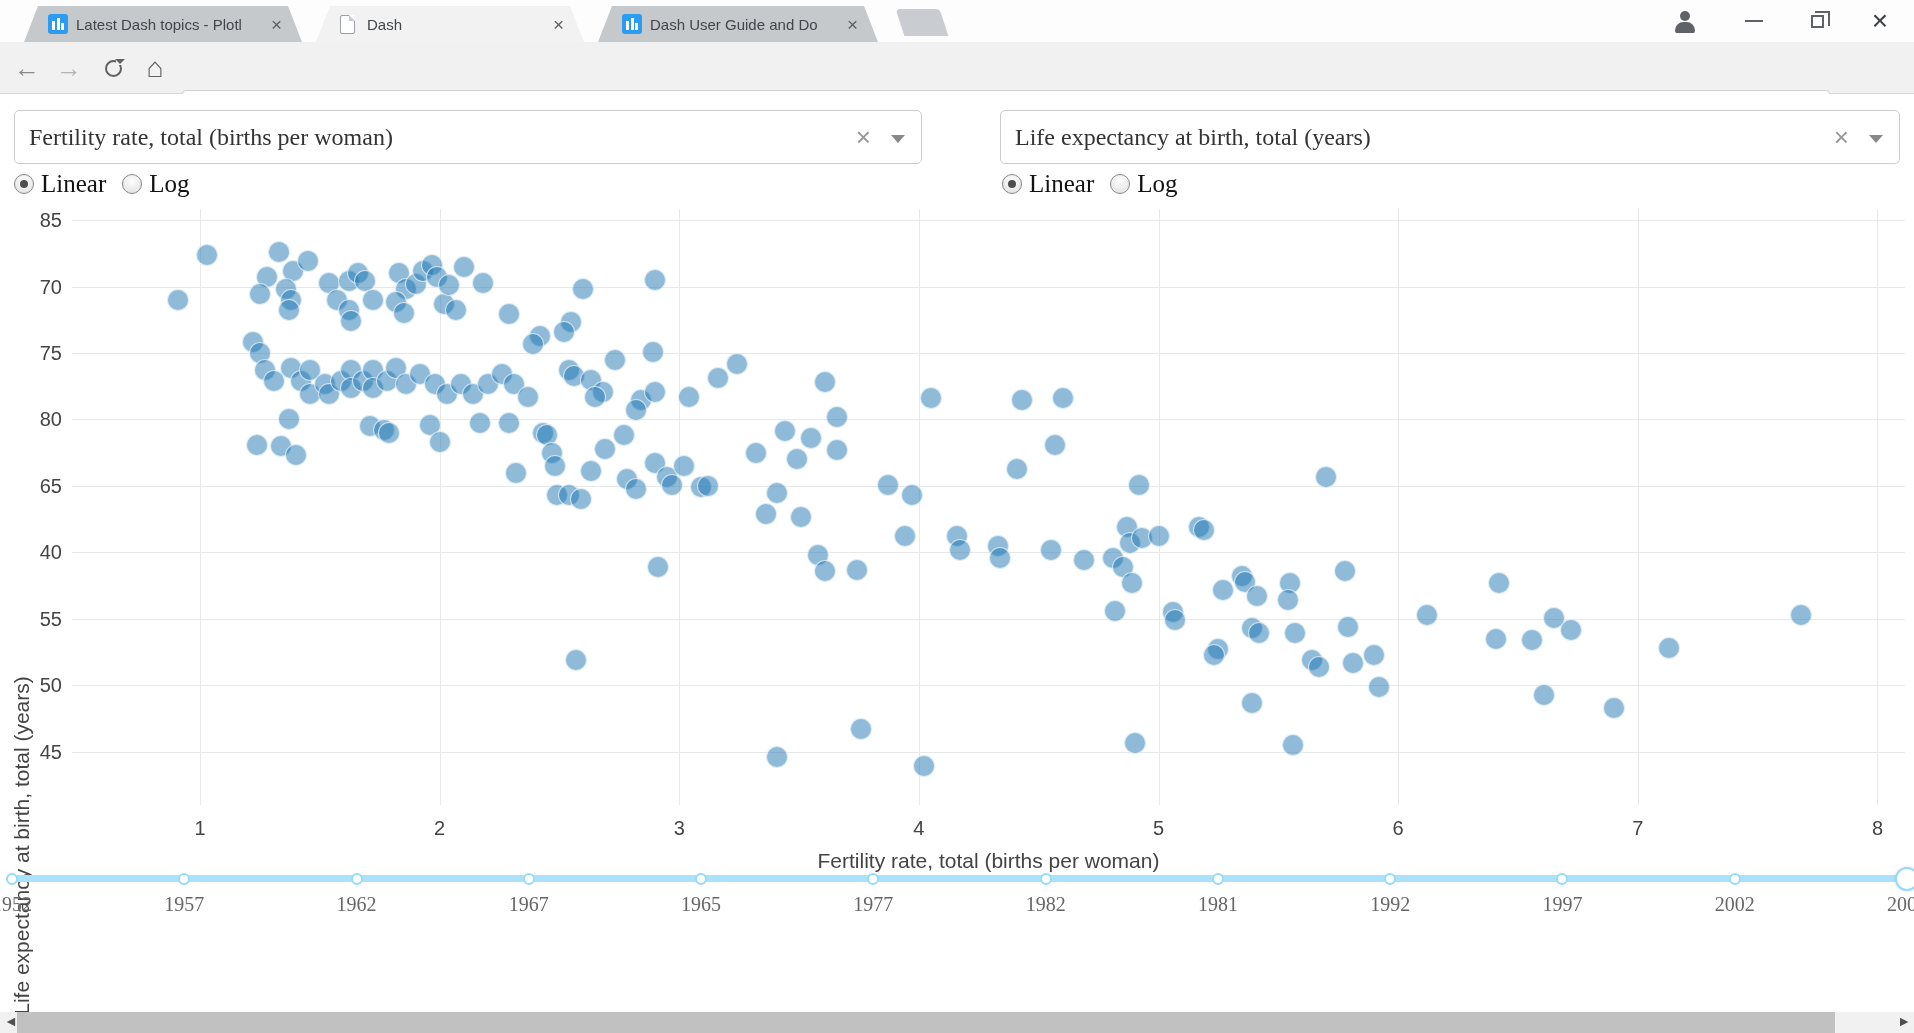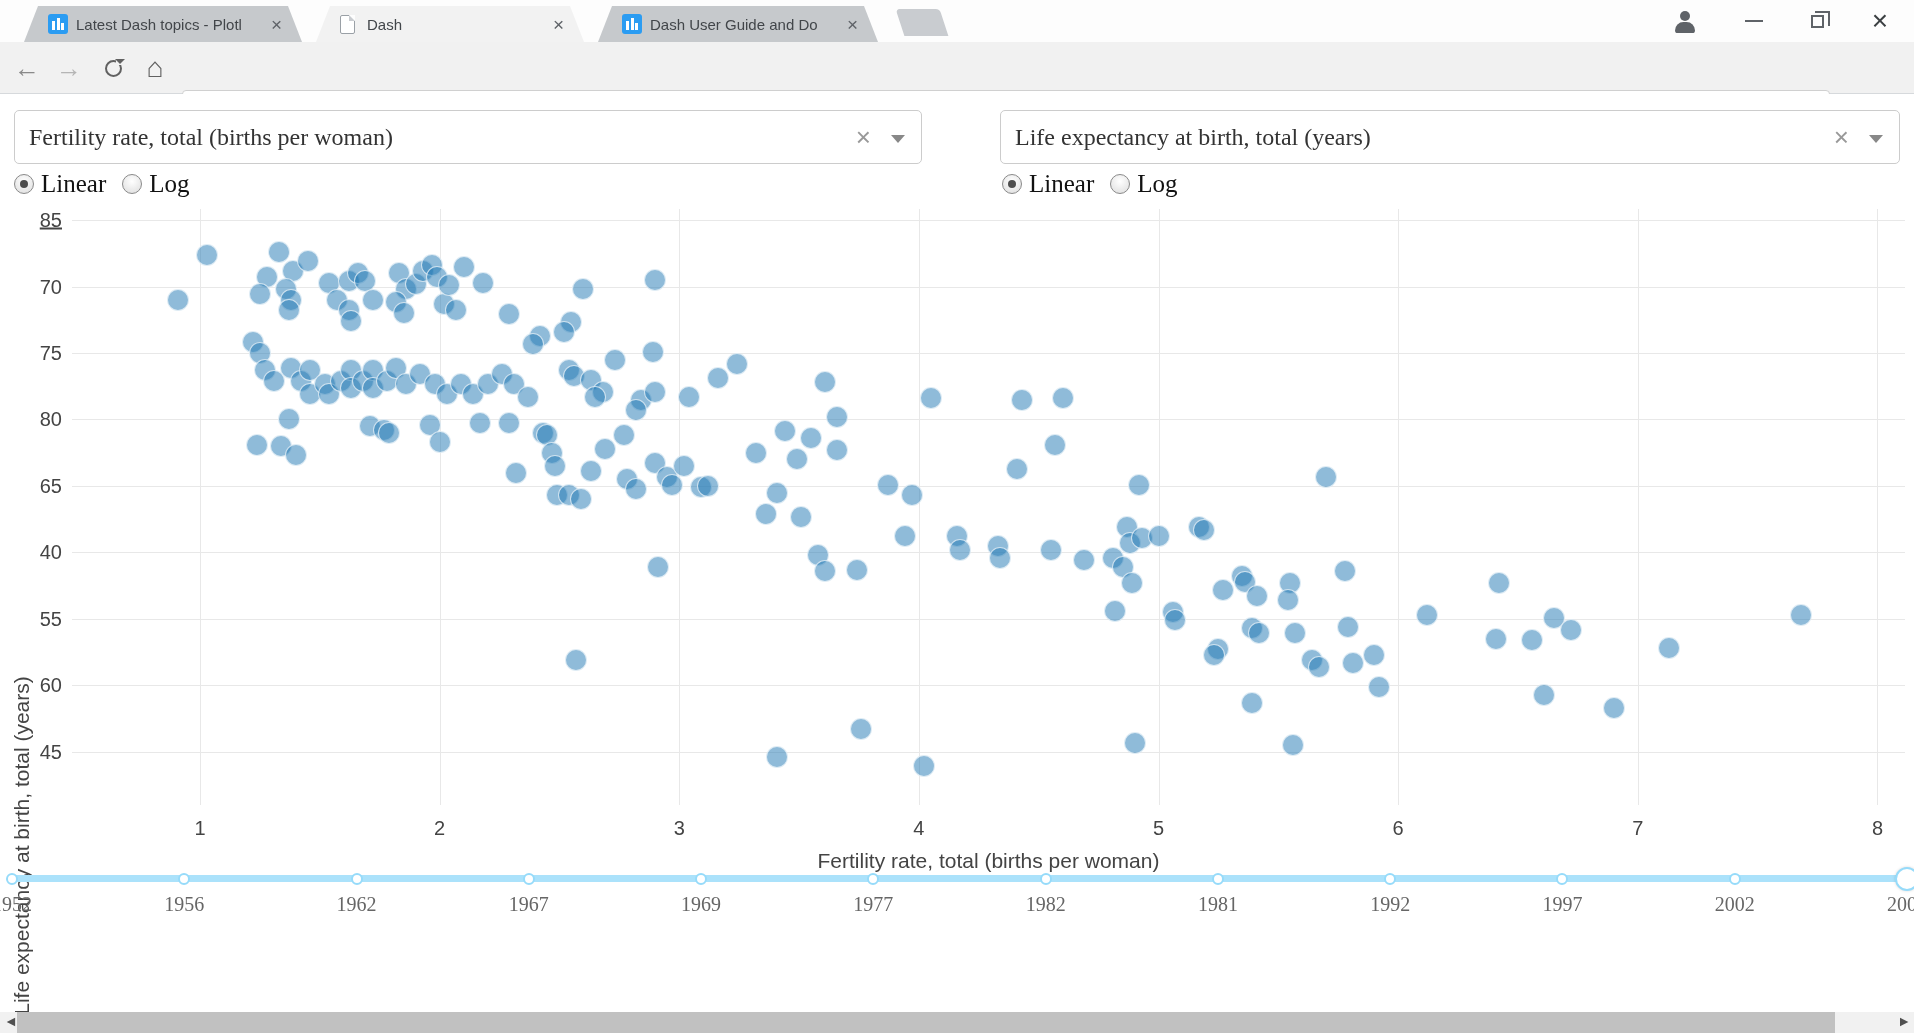--- a/index.html
+++ b/index.html
@@ -185,35 +185,35 @@
     <div class="xtick" style="left: 59.2757%;">5</div>
     <div class="gl-v" style="left: 72.3493%;"></div>
     <div class="xtick" style="left: 72.3493%;">6</div>
     <div class="gl-v" style="left: 85.4229%;"></div>
     <div class="xtick" style="left: 85.4229%;">7</div>
     <div class="gl-v" style="left: 98.4965%;"></div>
     <div class="xtick" style="left: 98.4965%;">8</div>
     <div class="gl-h" style="top: 91.0774%;"></div>
     <div class="ytick" style="top: 91.0774%;">45</div>
     <div class="gl-h" style="top: 79.9242%;"></div>
-    <div class="ytick" style="top: 79.9242%;">60</div>
+    <div class="ytick" style="top: 79.9242%;">50</div>
     <div class="gl-h" style="top: 68.7709%;"></div>
     <div class="ytick" style="top: 68.7709%;">55</div>
     <div class="gl-h" style="top: 57.6177%;"></div>
     <div class="ytick" style="top: 57.6177%;">40</div>
     <div class="gl-h" style="top: 46.4644%;"></div>
     <div class="ytick" style="top: 46.4644%;">65</div>
     <div class="gl-h" style="top: 35.3112%;"></div>
     <div class="ytick" style="top: 35.3112%;">80</div>
     <div class="gl-h" style="top: 24.1579%;"></div>
     <div class="ytick" style="top: 24.1579%;">75</div>
     <div class="gl-h" style="top: 13.0047%;"></div>
     <div class="ytick" style="top: 13.0047%;">70</div>
     <div class="gl-h" style="top: 1.85144%;"></div>
-    <div class="ytick" style="top: 1.85144%; text-decoration: underline;">85</div>
+    <div class="ytick" style="top: 1.85144%;">85</div>
     <div class="pt" style="left: 5.80468%; top: 15.2353%;"></div>
     <div class="pt" style="left: 7.37351%; top: 7.65113%;"></div>
     <div class="pt" style="left: 11.2956%; top: 7.205%;"></div>
     <div class="pt" style="left: 12.08%; top: 10.3279%;"></div>
     <div class="pt" style="left: 12.8644%; top: 8.76645%;"></div>
     <div class="pt" style="left: 10.6419%; top: 11.4432%;"></div>
     <div class="pt" style="left: 10.2497%; top: 14.3431%;"></div>
     <div class="pt" style="left: 11.6878%; top: 13.4508%;"></div>
     <div class="pt" style="left: 11.9493%; top: 15.2353%;"></div>
     <div class="pt" style="left: 11.8185%; top: 17.0199%;"></div>
@@ -392,27 +392,27 @@
     <div class="pt" style="left: 81.7623%; top: 70.5554%;"></div>
     <div class="pt" style="left: 84.1156%; top: 83.7163%;"></div>
     <div class="pt" style="left: 87.1225%; top: 73.6783%;"></div>
     <div class="pt" style="left: 94.313%; top: 68.1017%;"></div>
   </div>
 
 <div class="slider-rail">
     <span class="sdot" style="left: 0%;"></span>
     <span class="smark" style="left: 0%;">1952</span>
     <span class="sdot" style="left: 9.09091%;"></span>
-    <span class="smark" style="left: 9.09091%;">1956</span>
+    <span class="smark" style="left: 9.09091%;">1957</span>
     <span class="sdot" style="left: 18.1818%;"></span>
     <span class="smark" style="left: 18.1818%;">1962</span>
     <span class="sdot" style="left: 27.2727%;"></span>
     <span class="smark" style="left: 27.2727%;">1967</span>
     <span class="sdot" style="left: 36.3636%;"></span>
-    <span class="smark" style="left: 36.3636%;">1969</span>
+    <span class="smark" style="left: 36.3636%;">1965</span>
     <span class="sdot" style="left: 45.4545%;"></span>
     <span class="smark" style="left: 45.4545%;">1977</span>
     <span class="sdot" style="left: 54.5455%;"></span>
     <span class="smark" style="left: 54.5455%;">1982</span>
     <span class="sdot" style="left: 63.6364%;"></span>
     <span class="smark" style="left: 63.6364%;">1981</span>
     <span class="sdot" style="left: 72.7273%;"></span>
     <span class="smark" style="left: 72.7273%;">1992</span>
     <span class="sdot" style="left: 81.8182%;"></span>
     <span class="smark" style="left: 81.8182%;">1997</span>

